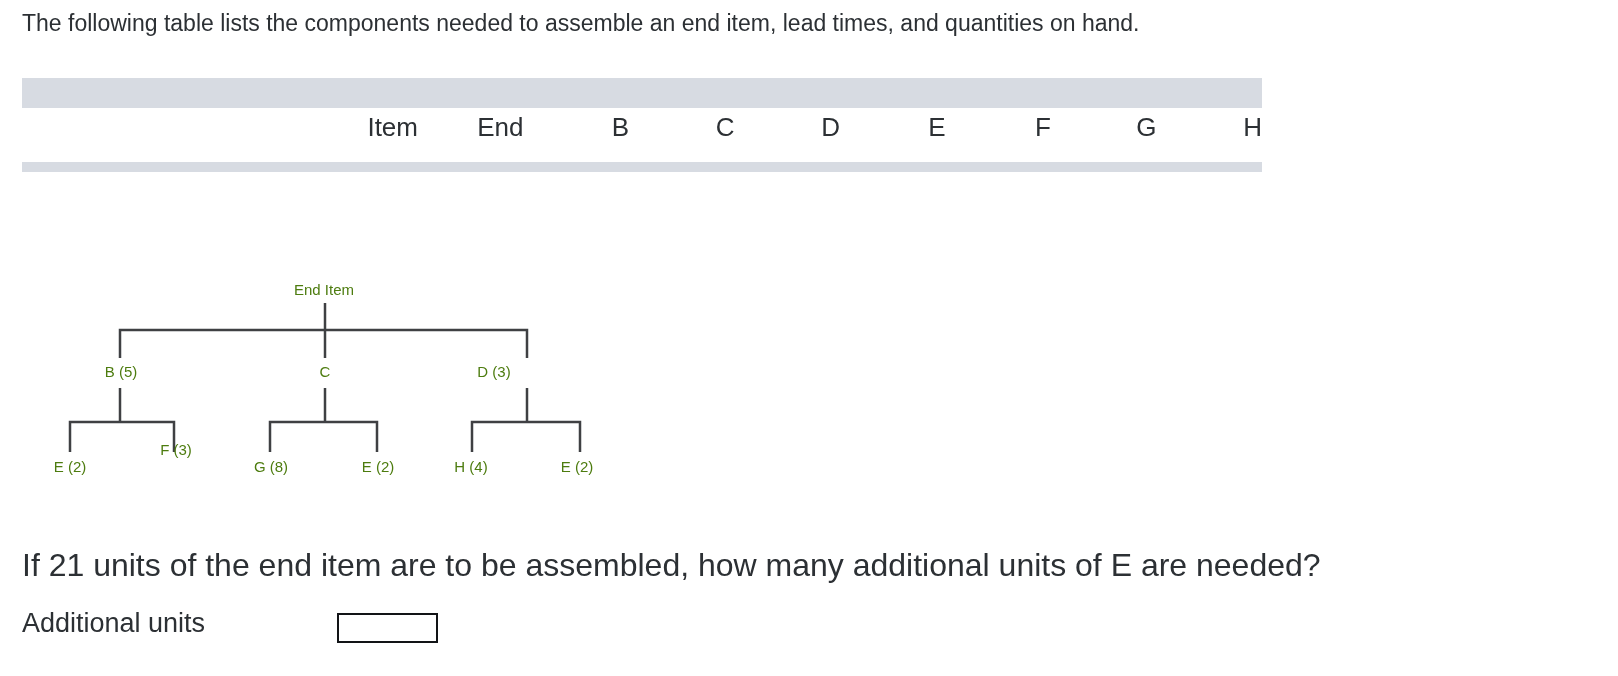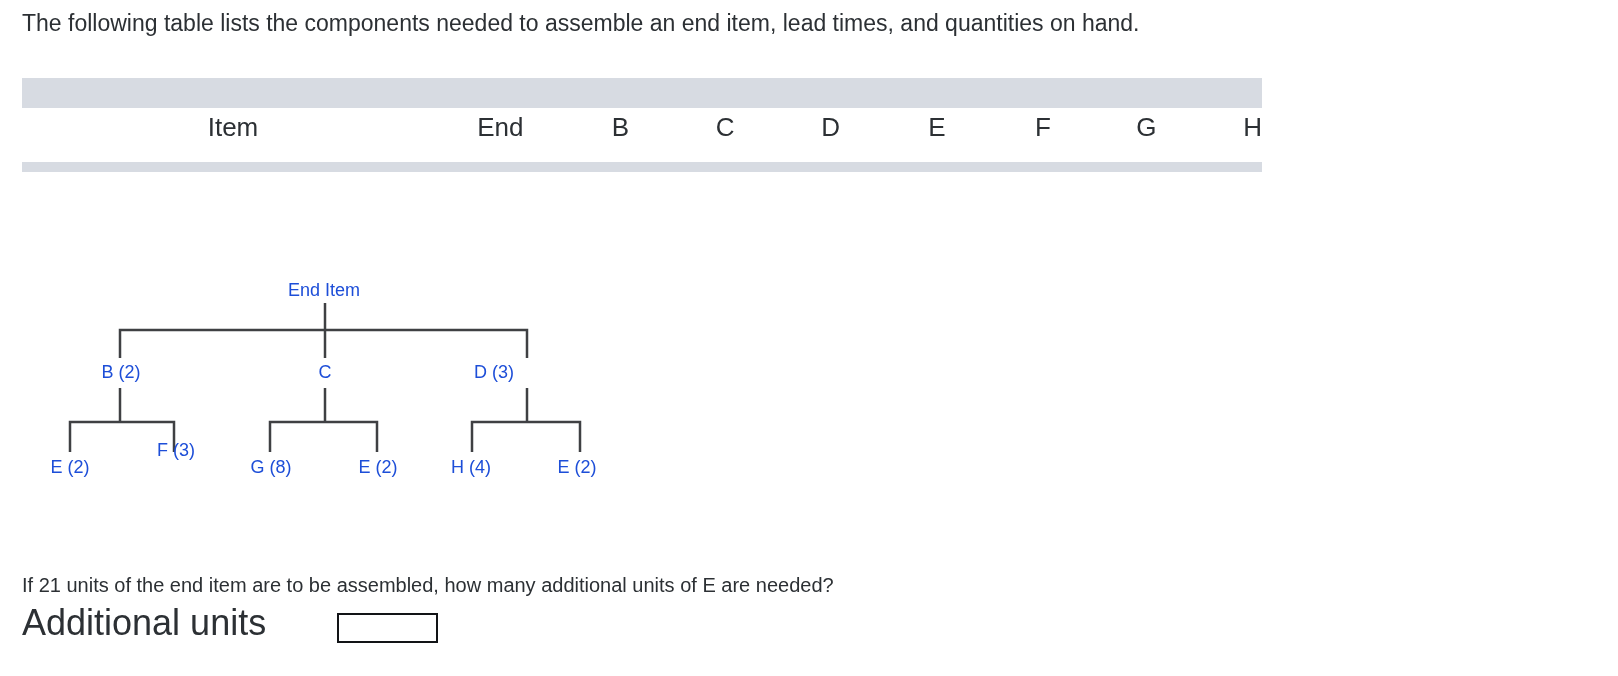--- a/index.html
+++ b/index.html
@@ -18,35 +18,35 @@
   .band.top{height:30px;}
   .band.bottom{height:10px;}
   .spacer{height:16px;background:#fff;}
   table.mrp{
     width:100%;border-collapse:collapse;table-layout:fixed;
     font-size:26px;color:var(--text);
   }
   table.mrp tr{height:38px;}
   table.mrp tr.stripe{background:var(--stripe,#f5f6f7);}
   table.mrp td{padding:0;text-align:right;vertical-align:middle;}
-  table.mrp td.rowhead{width:370px;text-align:center;padding-left:26px;}
+  table.mrp td.rowhead{width:370px;text-align:right;padding-left:26px;}
   
   .tree{position:absolute;left:0;top:268px;width:620px;height:215px;}
   .tree svg{position:absolute;left:0;top:0;}
   .tnode{
     position:absolute;transform:translateX(-50%);
-    font-size:18px;line-height:20px;color:#1d4ed8;white-space:nowrap;
+    font-size:15px;line-height:20px;color:#4d7c0f;white-space:nowrap;
   }
   
   .question{
-    position:absolute;left:22px;top:570px;font-size:20px;line-height:30px;
+    position:absolute;left:22px;top:550px;font-size:32px;line-height:30px;
     color:var(--text);white-space:nowrap;text-align:center;
   }
   .answer-label{
-    position:absolute;left:22px;top:608px;font-size:36px;line-height:30px;
+    position:absolute;left:22px;top:608px;font-size:27px;line-height:30px;
     color:var(--text);white-space:nowrap;
   }
   .answer-input{
     position:absolute;left:337px;top:613px;width:89px;height:26px;
     border:2px solid #121417;background:#fff;font-size:20px;
     font-family:"Liberation Sans","DejaVu Sans",sans-serif;
     padding:0 4px;border-radius:0;outline:none;
   }
 </style>
 </head>
@@ -87,21 +87,21 @@
       <path d="M527 120 V154"></path>
 
       <path d="M70 184 V154 H174 V184"></path>
 
       <path d="M270 184 V154 H377 V184"></path>
 
       <path d="M472 184 V154 H580 V184"></path>
     </g>
   </svg>
   <span class="tnode" style="left:324px;top:12px">End Item</span>
-  <span class="tnode" style="left:121px;top:94px">B (2)</span>
+  <span class="tnode" style="left:121px;top:94px">B (5)</span>
   <span class="tnode" style="left:325px;top:94px">C</span>
   <span class="tnode" style="left:494px;top:94px">D (3)</span>
   <span class="tnode" style="left:70px;top:189px">E (2)</span>
   <span class="tnode" style="left:176px;top:172px">F (3)</span>
   <span class="tnode" style="left:271px;top:189px">G (8)</span>
   <span class="tnode" style="left:378px;top:189px">E (2)</span>
   <span class="tnode" style="left:471px;top:189px">H (4)</span>
   <span class="tnode" style="left:577px;top:189px">E (2)</span>
 </div>
 

